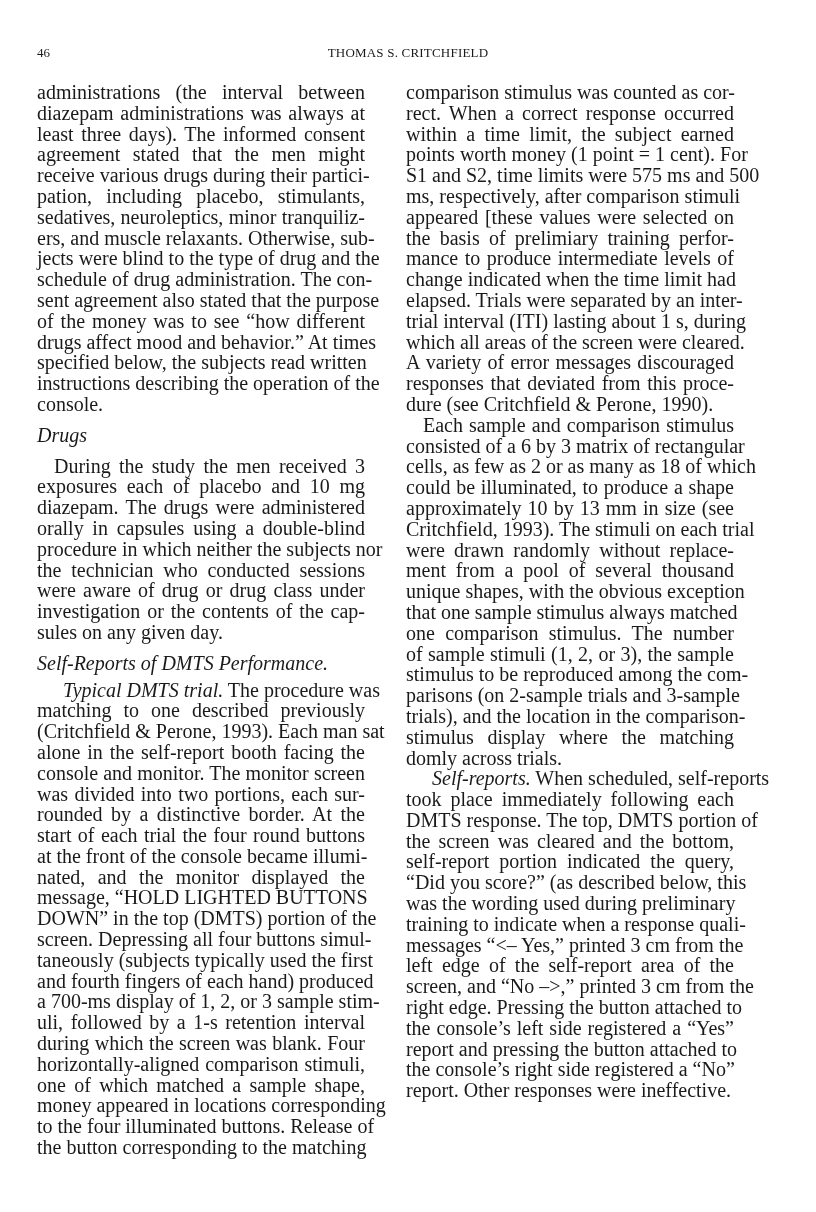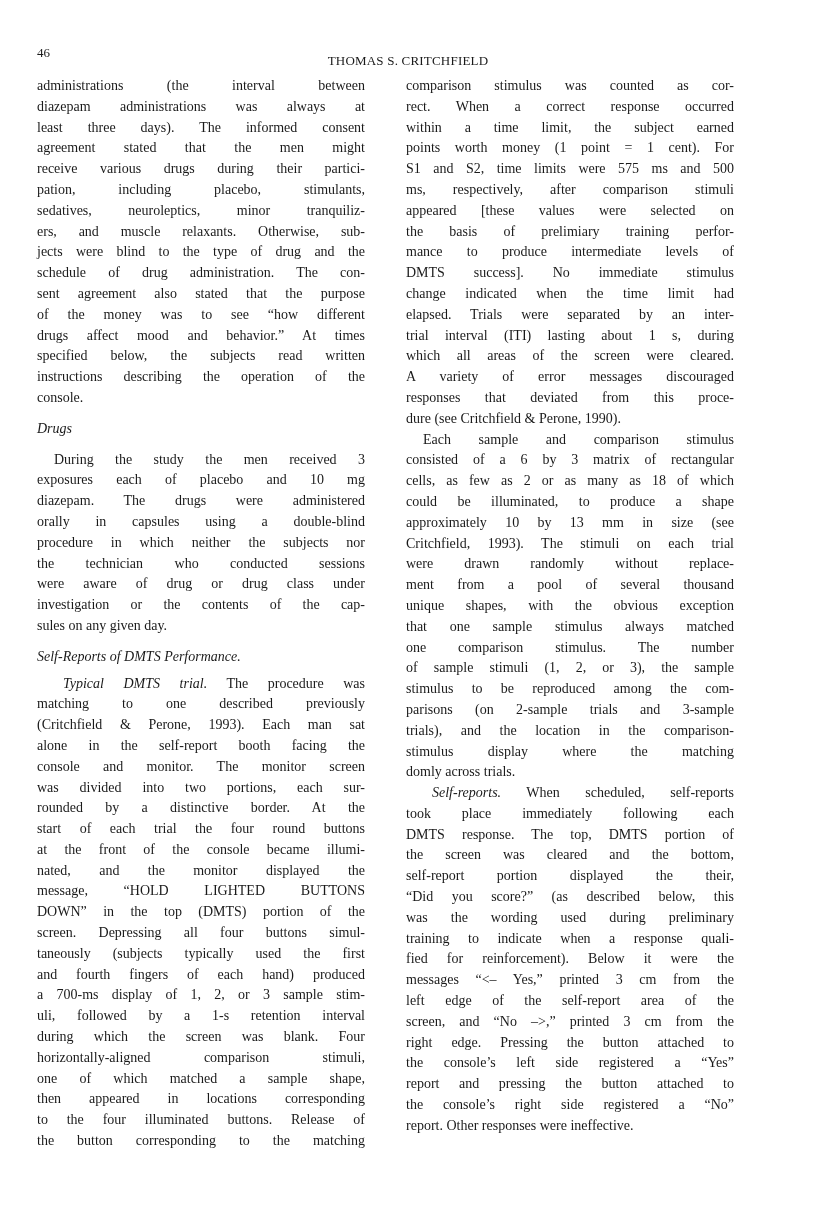--- a/index.html
+++ b/index.html
@@ -6,24 +6,24 @@
   body {
     width: 816px; height: 1212px; position: relative; overflow: hidden;
     font-family: "Liberation Serif", "DejaVu Serif", serif;
     color: #1a1a1a;
   }
   .header {
     position: absolute; top: 41px; left: 37px; width: 742px; height: 24px;
     font-size: 13px; line-height: 24px;
   }
   .page-number { position: absolute; left: 0; top: 0; }
-  .running-head { position: absolute; left: 0; right: 0; text-align: center; top: 8px; letter-spacing: 0.2px; }
+  .running-head { position: absolute; left: 0; right: 0; text-align: center; top: 0; letter-spacing: 0.2px; }
   .col {
-    position: absolute; top: 76px; width: 328px;
-    font-size: 14px; line-height: 20.8px;
+    position: absolute; top: 82px; width: 328px;
+    font-size: 20px; line-height: 20.8px;
   }
   .col.left { left: 37px; }
   .col.right { left: 406px; }
   .ln {
     display: block; height: 20.8px; white-space: nowrap;
     text-align: justify; text-align-last: justify;
   }
   .ln.last { text-align-last: left; }
   .ln.indent { padding-left: 17px; }
   .heading { font-style: italic; text-align-last: left; }
@@ -88,38 +88,37 @@
     <span class="ln">message, “HOLD LIGHTED BUTTONS</span>
     <span class="ln">DOWN” in the top (DMTS) portion of the</span>
     <span class="ln">screen. Depressing all four buttons simul-</span>
     <span class="ln">taneously (subjects typically used the first</span>
     <span class="ln">and fourth fingers of each hand) produced</span>
     <span class="ln">a 700-ms display of 1, 2, or 3 sample stim-</span>
     <span class="ln">uli, followed by a 1-s retention interval</span>
     <span class="ln">during which the screen was blank. Four</span>
     <span class="ln">horizontally-aligned comparison stimuli,</span>
     <span class="ln">one of which matched a sample shape,</span>
-    <span class="ln">then appeared in locations corresponding</span>
+    <span class="ln">money appeared in locations corresponding</span>
     <span class="ln">to the four illuminated buttons. Release of</span>
     <span class="ln">the button corresponding to the matching</span>
   </div>
 </div>
 
 <div class="col right">
   <div>
     <span class="ln">comparison stimulus was counted as cor-</span>
     <span class="ln">rect. When a correct response occurred</span>
     <span class="ln">within a time limit, the subject earned</span>
     <span class="ln">points worth money (1 point = 1 cent). For</span>
     <span class="ln">S1 and S2, time limits were 575 ms and 500</span>
     <span class="ln">ms, respectively, after comparison stimuli</span>
     <span class="ln">appeared [these values were selected on</span>
     <span class="ln">the basis of prelimiary training perfor-</span>
     <span class="ln">mance to produce intermediate levels of</span>
-    <span class="ln">DMTS success]. No immediate stimulus</span>
     <span class="ln">change indicated when the time limit had</span>
     <span class="ln">elapsed. Trials were separated by an inter-</span>
     <span class="ln">trial interval (ITI) lasting about 1 s, during</span>
     <span class="ln">which all areas of the screen were cleared.</span>
     <span class="ln">A variety of error messages discouraged</span>
     <span class="ln">responses that deviated from this proce-</span>
     <span class="ln last">dure (see Critchfield &amp; Perone, 1990).</span>
   </div>
   <div>
     <span class="ln indent">Each sample and comparison stimulus</span>
@@ -138,25 +137,24 @@
     <span class="ln">parisons (on 2-sample trials and 3-sample</span>
     <span class="ln">trials), and the location in the comparison-</span>
     <span class="ln">stimulus display where the matching</span>
     <span class="ln last">domly across trials.</span>
   </div>
   <div>
     <span class="ln indent"><em>Self-reports.</em><span> When scheduled, self-reports</span></span>
     <span class="ln">took place immediately following each</span>
     <span class="ln">DMTS response. The top, DMTS portion of</span>
     <span class="ln">the screen was cleared and the bottom,</span>
-    <span class="ln">self-report portion displayed the their,</span>
+    <span class="ln">self-report portion indicated the query,</span>
     <span class="ln">“Did you score?” (as described below, this</span>
     <span class="ln">was the wording used during preliminary</span>
     <span class="ln">training to indicate when a response quali-</span>
-    <span class="ln">fied for reinforcement). Below it were the</span>
     <span class="ln">messages “&lt;– Yes,” printed 3 cm from the</span>
     <span class="ln">left edge of the self-report area of the</span>
     <span class="ln">screen, and “No –&gt;,” printed 3 cm from the</span>
     <span class="ln">right edge. Pressing the button attached to</span>
     <span class="ln">the console’s left side registered a “Yes”</span>
     <span class="ln">report and pressing the button attached to</span>
     <span class="ln">the console’s right side registered a “No”</span>
     <span class="ln last">report. Other responses were ineffective.</span>
   </div>
 </div>

